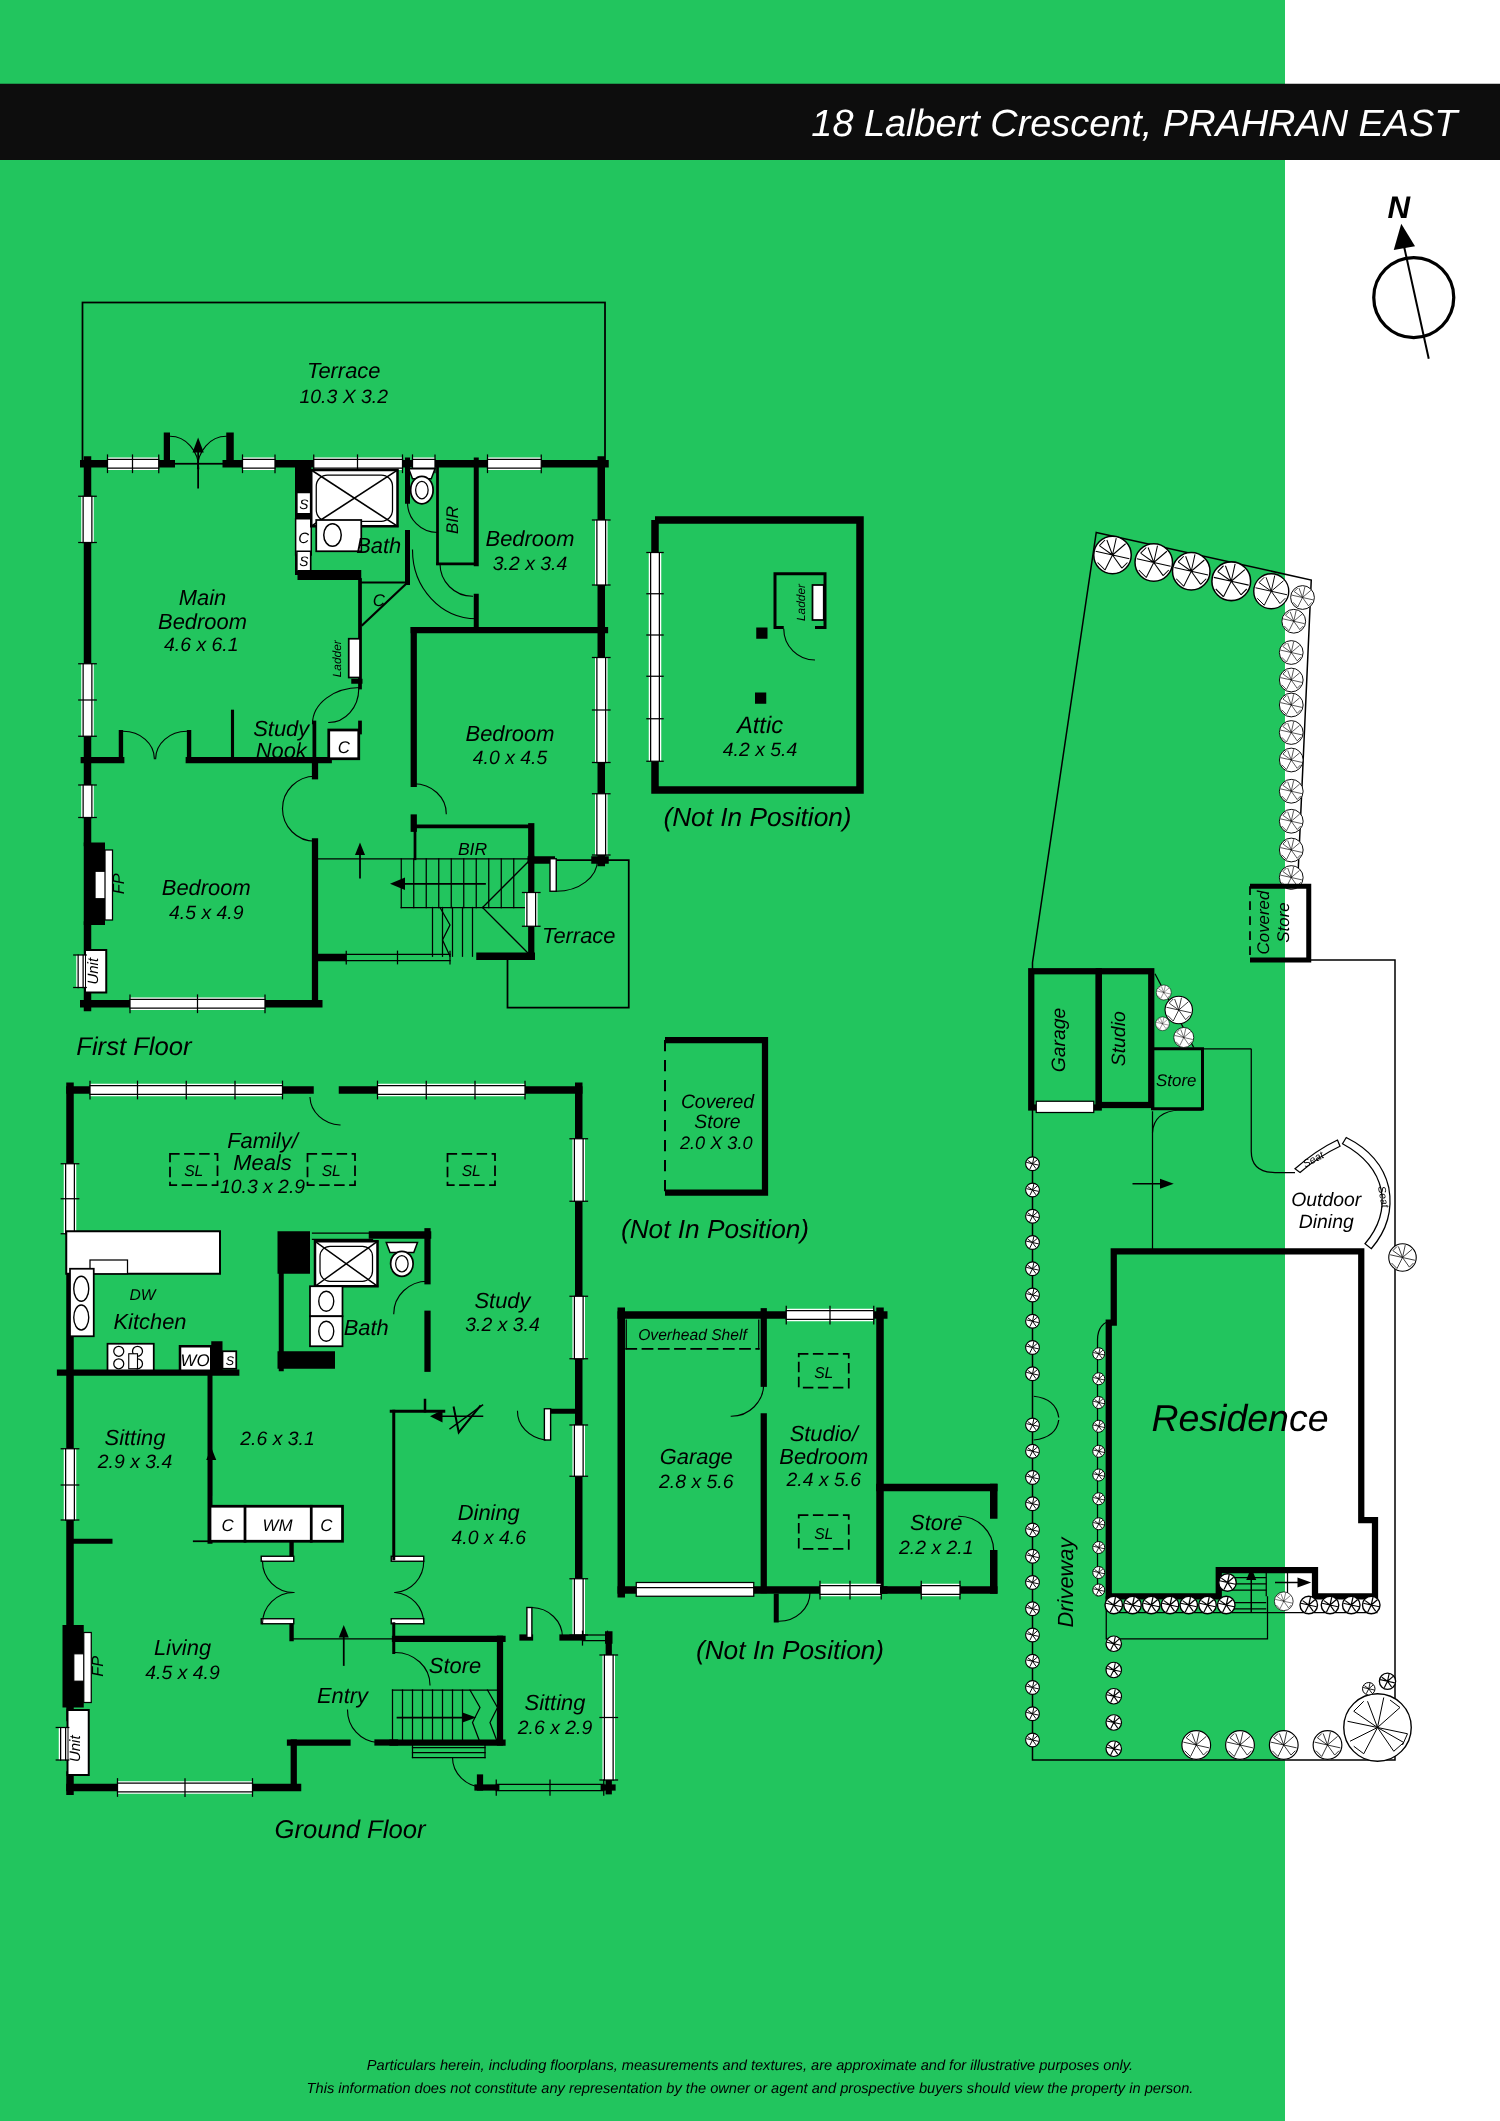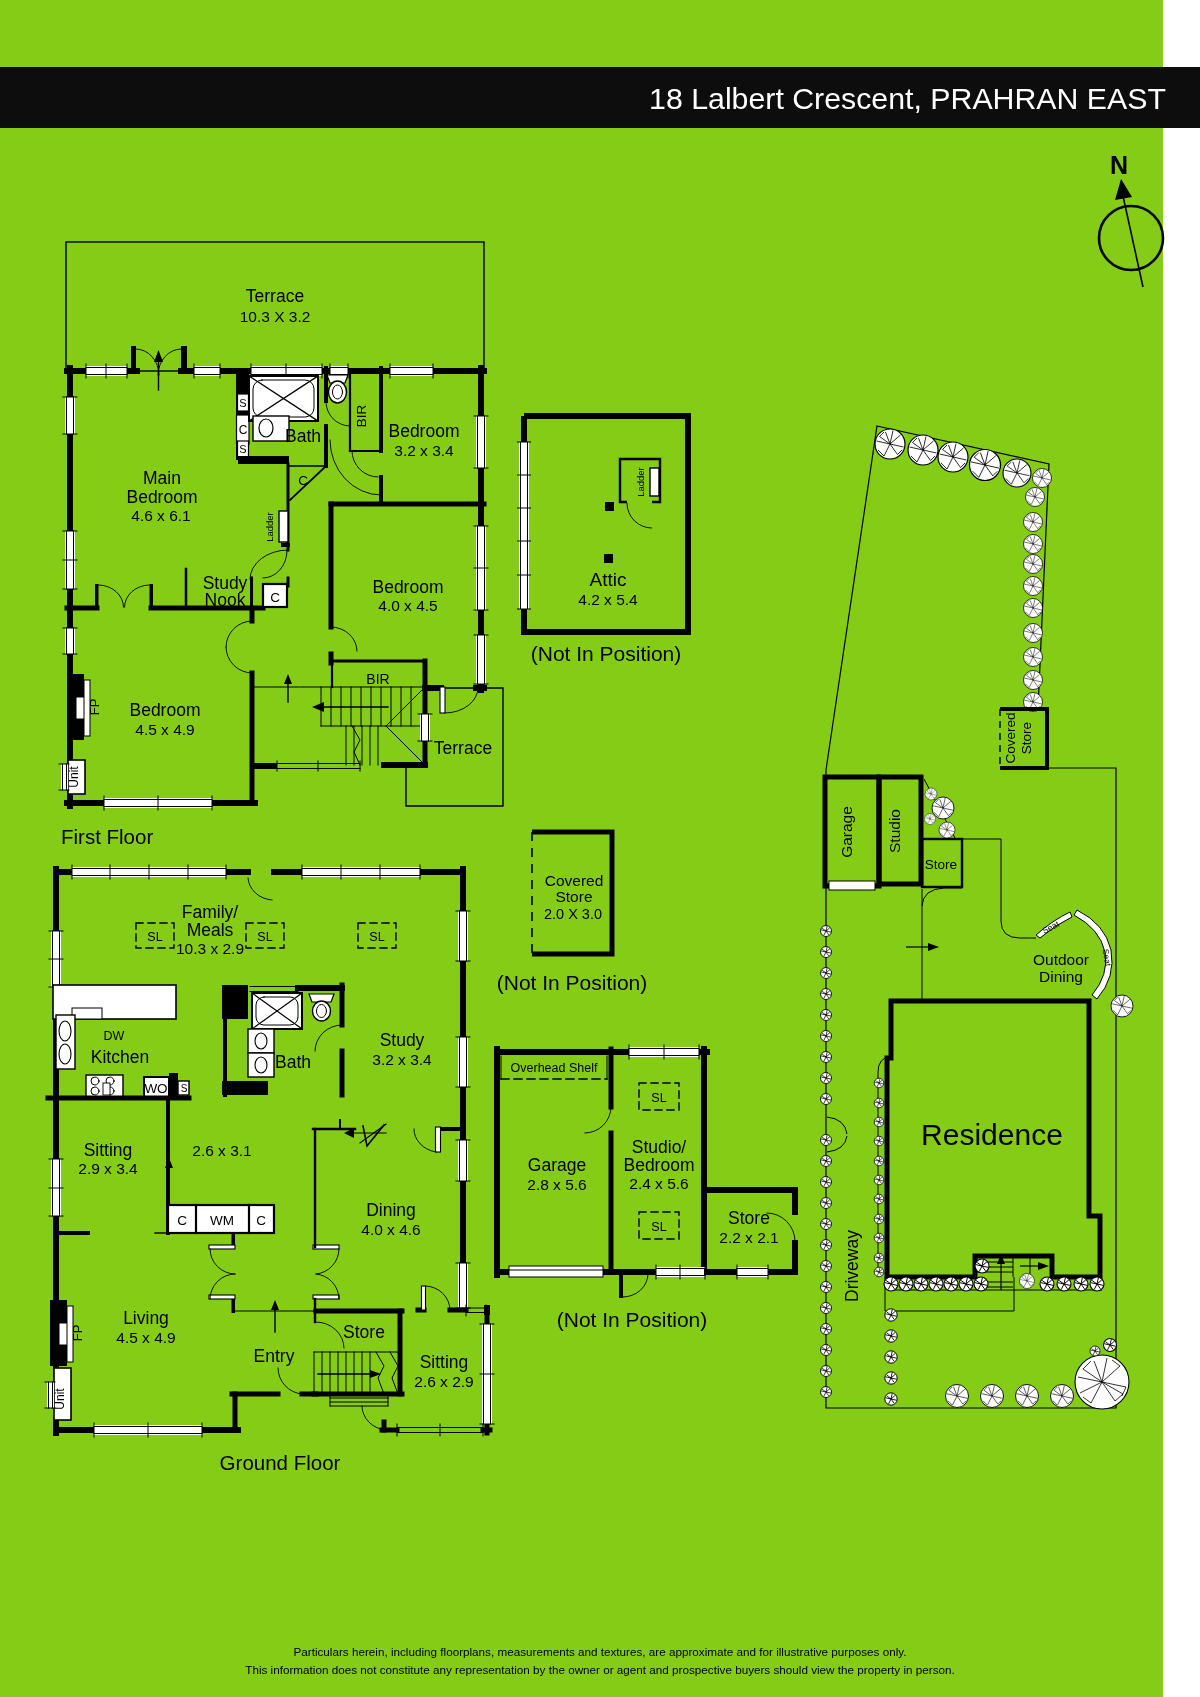--- a/index.html
+++ b/index.html
@@ -1,16 +1,16 @@
 <!DOCTYPE html>
 <html><head>
 <meta charset="utf-8">
 <style>
   html,body{margin:0;padding:0;background:#fff;}
-  #page{width:1163px;height:1697px;position:relative;background:#84cc16;}
+  #page{width:1028px;height:1697px;position:relative;background:#22c55e;font-style:italic;}
   svg{display:block;}
   text{font-family:"Liberation Sans",sans-serif;fill:#000;}
 </style>
 </head>
 <body>
 <div id="page">
 <svg width="1200" height="1697" viewBox="0 0 1200 1697">
 <defs>
 <g id="tree">
   <circle cx="0" cy="0" r="10" fill="#fff" stroke="#000" stroke-width="0.8"></circle>

